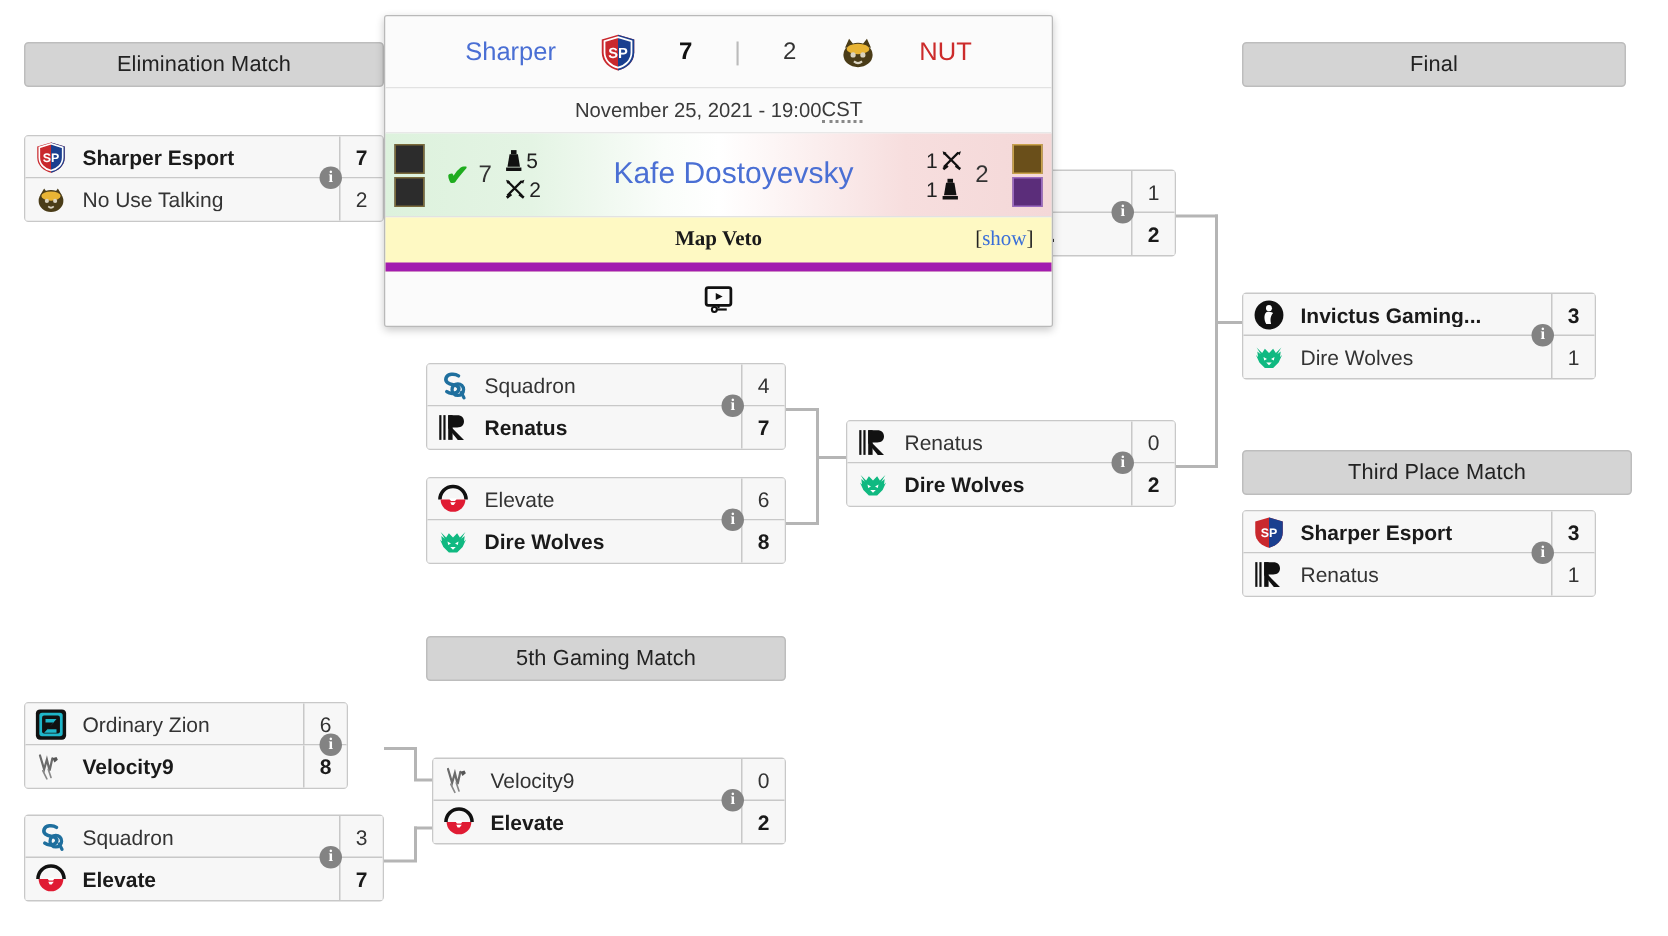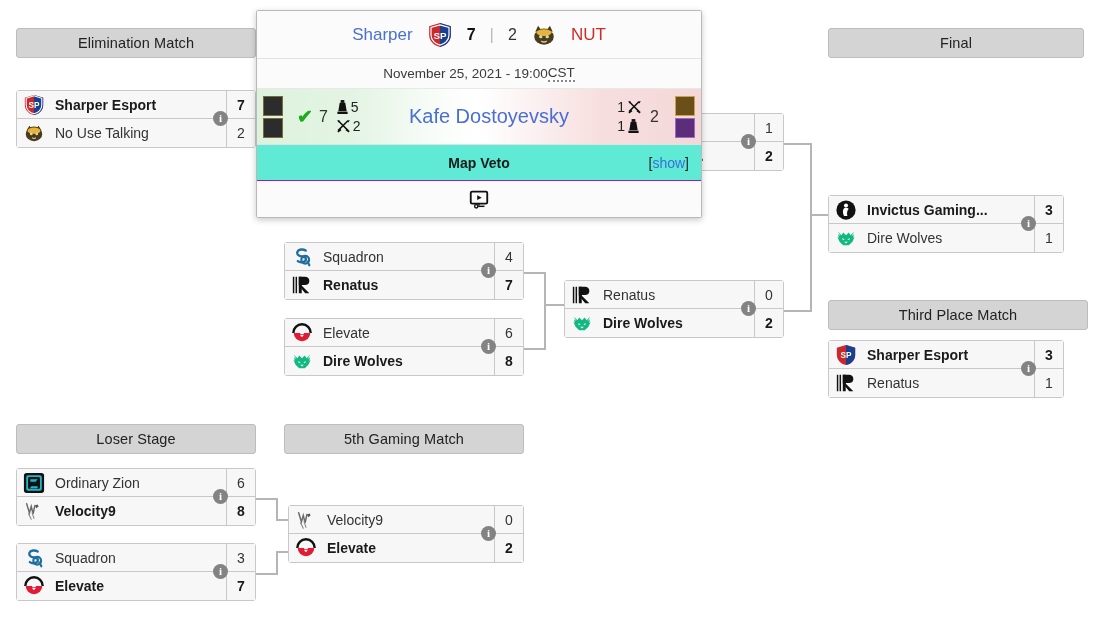--- a/index.html
+++ b/index.html
@@ -103,21 +103,21 @@
     width: 446px;
     background: #fbfbfb;
     border: 1px solid #b9b9b9;
     box-shadow: 0 2px 6px rgba(0,0,0,.22);
     z-index: 50;
     border-radius: 2px;
   }
   .pop-head {
     height: 48px;
     display: flex; align-items: center; justify-content: center;
-    gap: 14px;
+    gap: 28px;
     background: #fbfbfb;
     border-bottom: 1px solid #e2e2e2;
   }
   .pop-team-left { color: #4a6fd4; font-size: 17px; }
   .pop-team-right { color: #cc2b2b; font-size: 17px; }
   .pop-score-l { font-size: 16px; font-weight: bold; color: #111; }
   .pop-sep { color: #bbb; font-size: 17px; font-weight: 300; }
   .pop-score-r { font-size: 16px; color: #333; }
   .pop-date {
     height: 30px;
@@ -154,23 +154,24 @@
   .stat-row { display: flex; align-items: center; gap: 2px; height: 19px; }
   .map-name {
     flex: 1 1 auto;
     text-align: center;
     color: #4a6fd4;
     font-size: 20px;
   }
   .pop-veto {
     height: 36px;
     display: flex; align-items: center;
-    background: #5eead4;
-    border-bottom: 1px solid #a21caf;
+    background: #fef9c3;
+    border-bottom: 6px solid #a21caf;
     position: relative;
+    font-family: Liberation Serif, serif;
   }
   .veto-title {
     position: absolute; left: 0; right: 0;
     text-align: center;
     font-weight: bold; font-size: 14px; color: #1a1a1a;
   }
   .veto-show {
     position: absolute; right: 12px;
     font-size: 14px; color: #222;
   }
@@ -190,23 +191,20 @@
     <span>Elimination Match</span>
   </div>
   <div class="round-header" style="left:284px; top:28px; width:240px;">
     <span>Semifinals</span>
   </div>
   <div class="round-header" style="left:828px; top:28px; width:256px;">
     <span>Final</span>
   </div>
   <div class="round-header" style="left:828px; top:300px; width:260px;">
     <span>Third Place Match</span>
-  </div>
-  <div class="round-header" style="left:16px; top:424px; width:240px;">
-    <span>Loser Stage</span>
   </div>
   <div class="round-header" style="left:284px; top:424px; width:240px;">
     <span>5th Gaming Match</span>
   </div>
 
   <div class="conn h" style="left:524px; top:272px; width:22px;"></div>
   <div class="conn v" style="left:544px; top:272px; height:44px;"></div>
 
   <div class="conn h" style="left:524px; top:348px; width:22px;"></div>
   <div class="conn v" style="left:544px; top:304px; height:46px;"></div>
@@ -408,21 +406,21 @@
             <path d="M8.5 3 H15 C18.5 3 20 5 20 7.5 C20 10 18.5 12 15 12 H11 L20 21 H15.5 L8.5 12.5 Z" fill="#111"></path>
             <rect x="8.5" y="3" width="3.2" height="18" fill="#111"></rect>
           </svg>
       </div>
       <div class="name-cell">Renatus</div>
       <div class="score-cell">1</div>
     </div>
     <div class="info-badge" style="left:192px; top:20px;">i</div>
   </div>
 
-  <div class="match" style="left:16px; top:468px; width:240px;">
+  <div class="match" style="left:16px; top:468px; width:216px;">
     <div class="team-row first">
       <div class="logo-cell">
         <svg class="lg" viewBox="0 0 24 24">
             <rect x="1" y="1" width="22" height="22" rx="3" fill="#111"></rect>
             <rect x="3.5" y="3.5" width="17" height="17" rx="2" fill="#1fb6c9"></rect>
             <rect x="5.5" y="5.5" width="13" height="13" rx="1.5" fill="#111"></rect>
             <path d="M8 8 H16 L9.5 15.5 H16 V18 H7 L14 10.5 H8 Z" fill="#1fb6c9"></path>
           </svg>
       </div>
       <div class="name-cell">Ordinary Zion</div>

